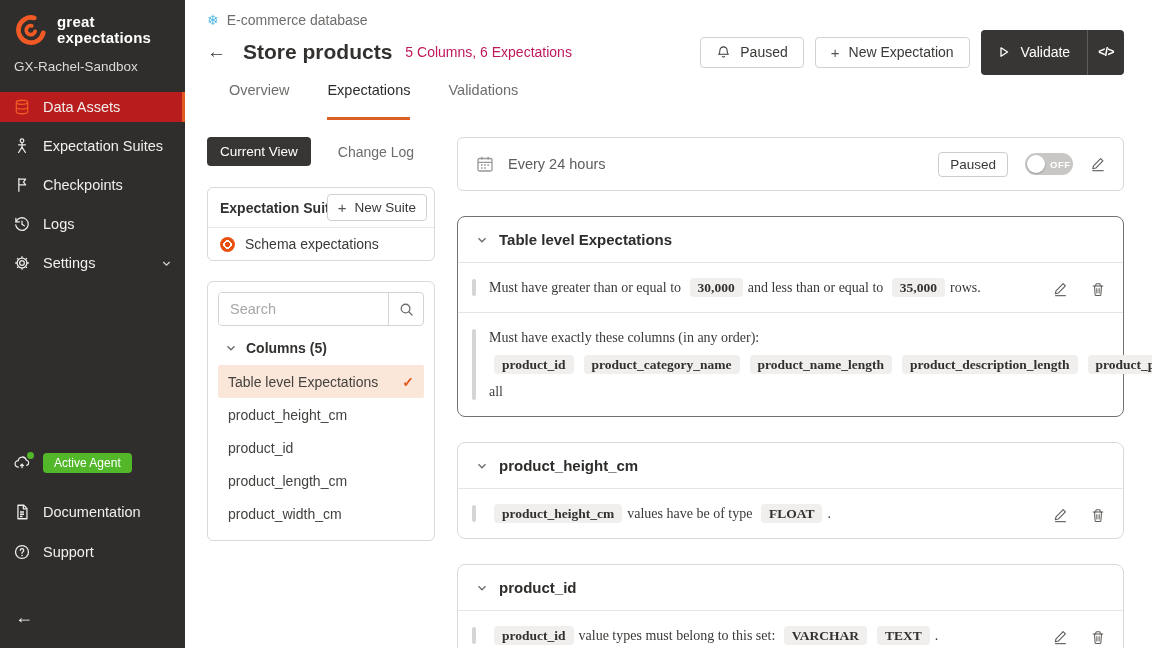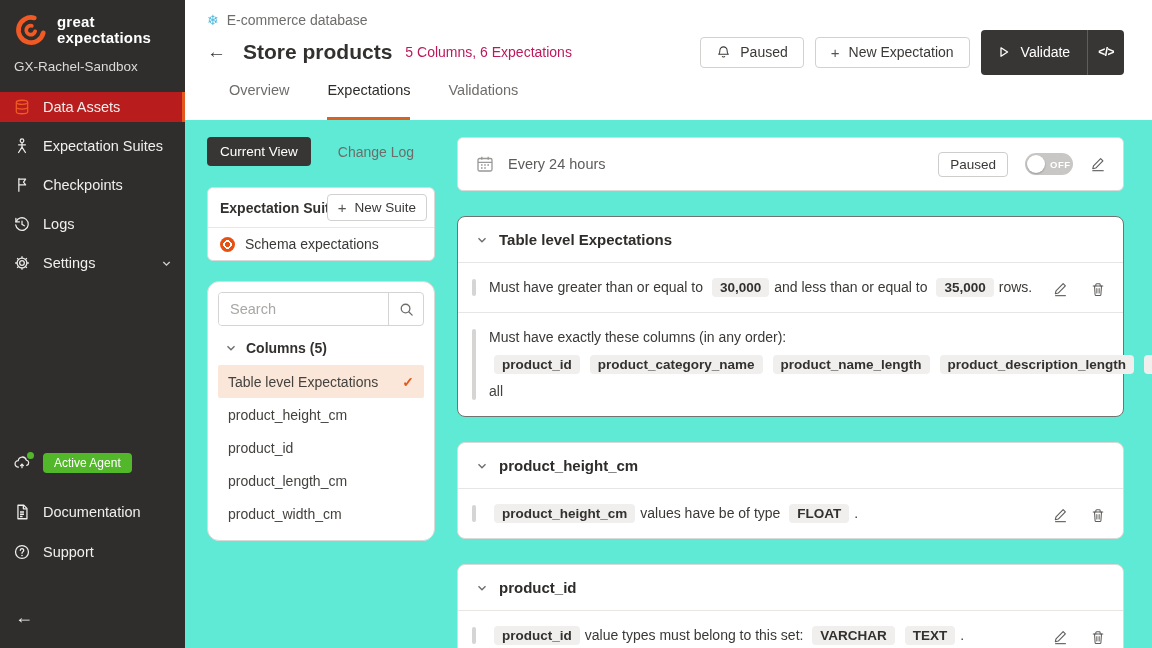--- a/index.html
+++ b/index.html
@@ -43,35 +43,35 @@
                  border-radius:4px; background:#fff; font-size:14px; color:#3b3937; cursor:pointer; white-space:nowrap; }
   .plus-glyph { font-size:15px; color:#55534f; }
   .validate-group { display:flex; align-items:stretch; height:45px; background:#383634; border-radius:4px; overflow:hidden; color:#fff; cursor:pointer; }
   .validate-main { display:flex; align-items:center; gap:11px; padding:0 17px; font-size:14px; border-right:1px solid #605e5c; }
   .code-seg { display:flex; align-items:center; padding:0 10px; font-size:12px; font-weight:bold; letter-spacing:-.5px; }
   .tabbar { display:flex; gap:38px; padding:13px 0 0 22px; background:#fff; }
   .tab { font-size:14.5px; color:#6f6d6b; padding-bottom:19px; border-bottom:3px solid transparent; cursor:pointer; }
   .tab.active { color:#2f2d2b; border-bottom-color:#dd6023; }
 
   
-  .content { flex:1; background:#5eead4; padding:17px 28px 0 22px; display:flex; gap:22px; overflow:hidden; }
+  .content { flex:1; background:#ffffff; padding:17px 28px 0 22px; display:flex; gap:22px; overflow:hidden; }
   .panel-col { width:228px; min-width:228px; }
   .view-toggle-row { display:flex; align-items:center; margin-bottom:21px; }
   .btn-dark-sm { background:#383634; color:#fff; font-size:13.5px; height:29px; padding:0 13px; border-radius:4px;
                  display:flex; align-items:center; cursor:pointer; }
   .changelog { font-size:14px; color:#6f6d6b; margin-left:27px; cursor:pointer; }
   .suite-card { background:#fff; border:1px solid #dbd9d7; border-radius:6px; margin-bottom:20px; }
   .suite-head { display:flex; align-items:center; justify-content:space-between; padding:6px 7px 6px 12px; border-bottom:1px solid #e9e7e5; }
   .suite-title { font-weight:bold; font-size:14px; color:#33312f; white-space:nowrap; overflow:hidden; }
   .btn-new-suite { display:flex; gap:8px; align-items:center; border:1px solid #d3d1cf; border-radius:4px; height:27px;
                    padding:0 10px; font-size:13.5px; background:#fff; color:#3b3937; cursor:pointer; white-space:nowrap; }
   .radio-row { display:flex; align-items:center; gap:10px; padding:8px 12px; font-size:14px; color:#3b3937; cursor:pointer; }
   .radio { width:15px; height:15px; min-width:15px; border-radius:50%;
            background:radial-gradient(circle, #e8500f 0 2.6px, #fff 2.6px 4.2px, #e8500f 4.2px); }
-  .search-card { background:#fff; border:1px solid #dbd9d7; border-radius:12px; padding:10px 10px 10px; }
+  .search-card { background:#fff; border:1px solid #dbd9d7; border-radius:6px; padding:10px 10px 10px; }
   .search-box { display:flex; border:1px solid #d6d4d2; border-radius:4px; height:34px; overflow:hidden; }
   .search-input { flex:1; border:none; outline:none; padding:0 11px; font-size:14.5px; color:#3b3937; font-family:inherit; min-width:0; }
   .search-input::placeholder { color:#a9a7a5; }
   .search-icon-cell { width:35px; border-left:1px solid #d6d4d2; display:flex; align-items:center; justify-content:center; cursor:pointer; }
   .columns-head { display:flex; align-items:center; gap:9px; padding:14px 4px 9px 7px; font-size:14px; font-weight:bold; color:#33312f; cursor:pointer; }
   .col-item { display:flex; align-items:center; height:33px; padding:0 10px; font-size:14px; color:#44423f; cursor:pointer; border-radius:2px; }
   .col-item.selected { background:#fbe7d9; }
   .col-check { margin-left:auto; color:#e2581e; font-weight:bold; font-size:14px; }
 
   .cards-col { flex:1; display:flex; flex-direction:column; gap:25px; min-width:0; }
@@ -80,21 +80,21 @@
   .schedule-right { margin-left:auto; display:flex; align-items:center; gap:17px; }
   .paused-badge { border:1px solid #cfcdcb; border-radius:4px; padding:4px 11px; font-size:13.5px; color:#3b3937; background:#fff; }
   .toggle { width:48px; height:22px; border-radius:11px; background:#c9c7c5; position:relative; display:flex; align-items:center; cursor:pointer; }
   .knob { position:absolute; left:2px; top:2px; width:18px; height:18px; background:#fff; border-radius:50%; box-shadow:0 1px 2px rgba(0,0,0,.25); }
   .toggle-label { margin-left:25px; font-size:9.5px; font-weight:bold; color:#fff; letter-spacing:.5px; }
   .icon-btn { color:#5f5d5b; cursor:pointer; }
 
   .exp-card { background:#fff; border:1px solid #dbd9d7; border-radius:8px; }
   .exp-card.selected { border:1.5px solid #747270; }
   .exp-head { display:flex; align-items:center; gap:11px; padding:14px 18px; font-size:15px; font-weight:bold; color:#2f2d2b; cursor:pointer; }
-  .exp-row { border-top:1px solid #e8e6e4; padding:11px 18px 11px 14px; display:flex; align-items:flex-start; }
+  .exp-row { border-top:1px solid #e8e6e4; padding:11px 18px 11px 14px; display:flex; align-items:flex-start;font-family:Liberation Serif, serif; }
   .row-accent { width:4px; min-width:4px; background:#d7d5d3; border-radius:2px; margin:5px 13px 5px 0; align-self:stretch; }
   .row-content { flex:1; font-size:14px; color:#3b3937; line-height:27px; padding-right:14px; }
   .chip { background:#f1efed; border-radius:4px; padding:2px 8px; font-weight:bold; color:#33312f; margin:0 5px; font-size:13.5px; white-space:nowrap; }
   .see-all { color:#44423f; margin-left:7px; cursor:pointer; }
   .row-actions { display:flex; gap:23px; align-items:center; padding-top:7px; }
 </style>
 </head>
 <body>
 
 <aside class="sidebar">

